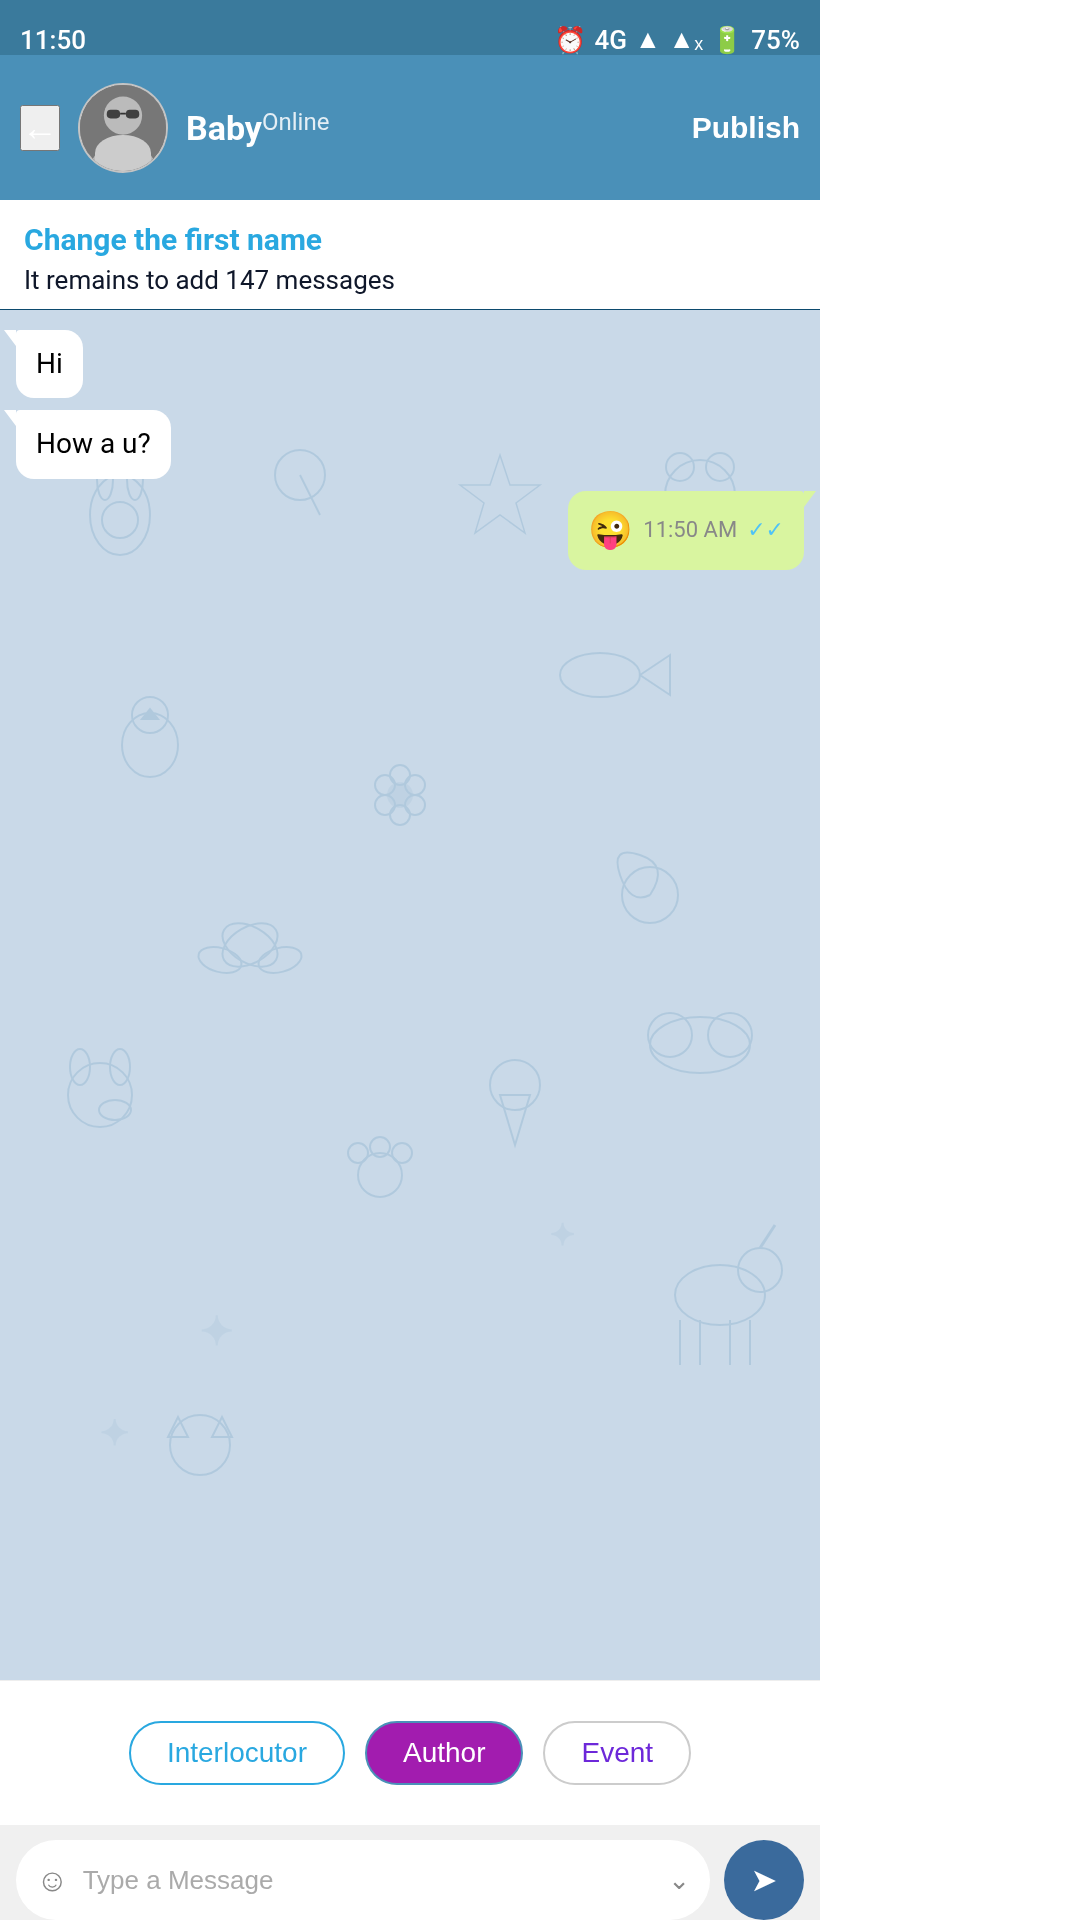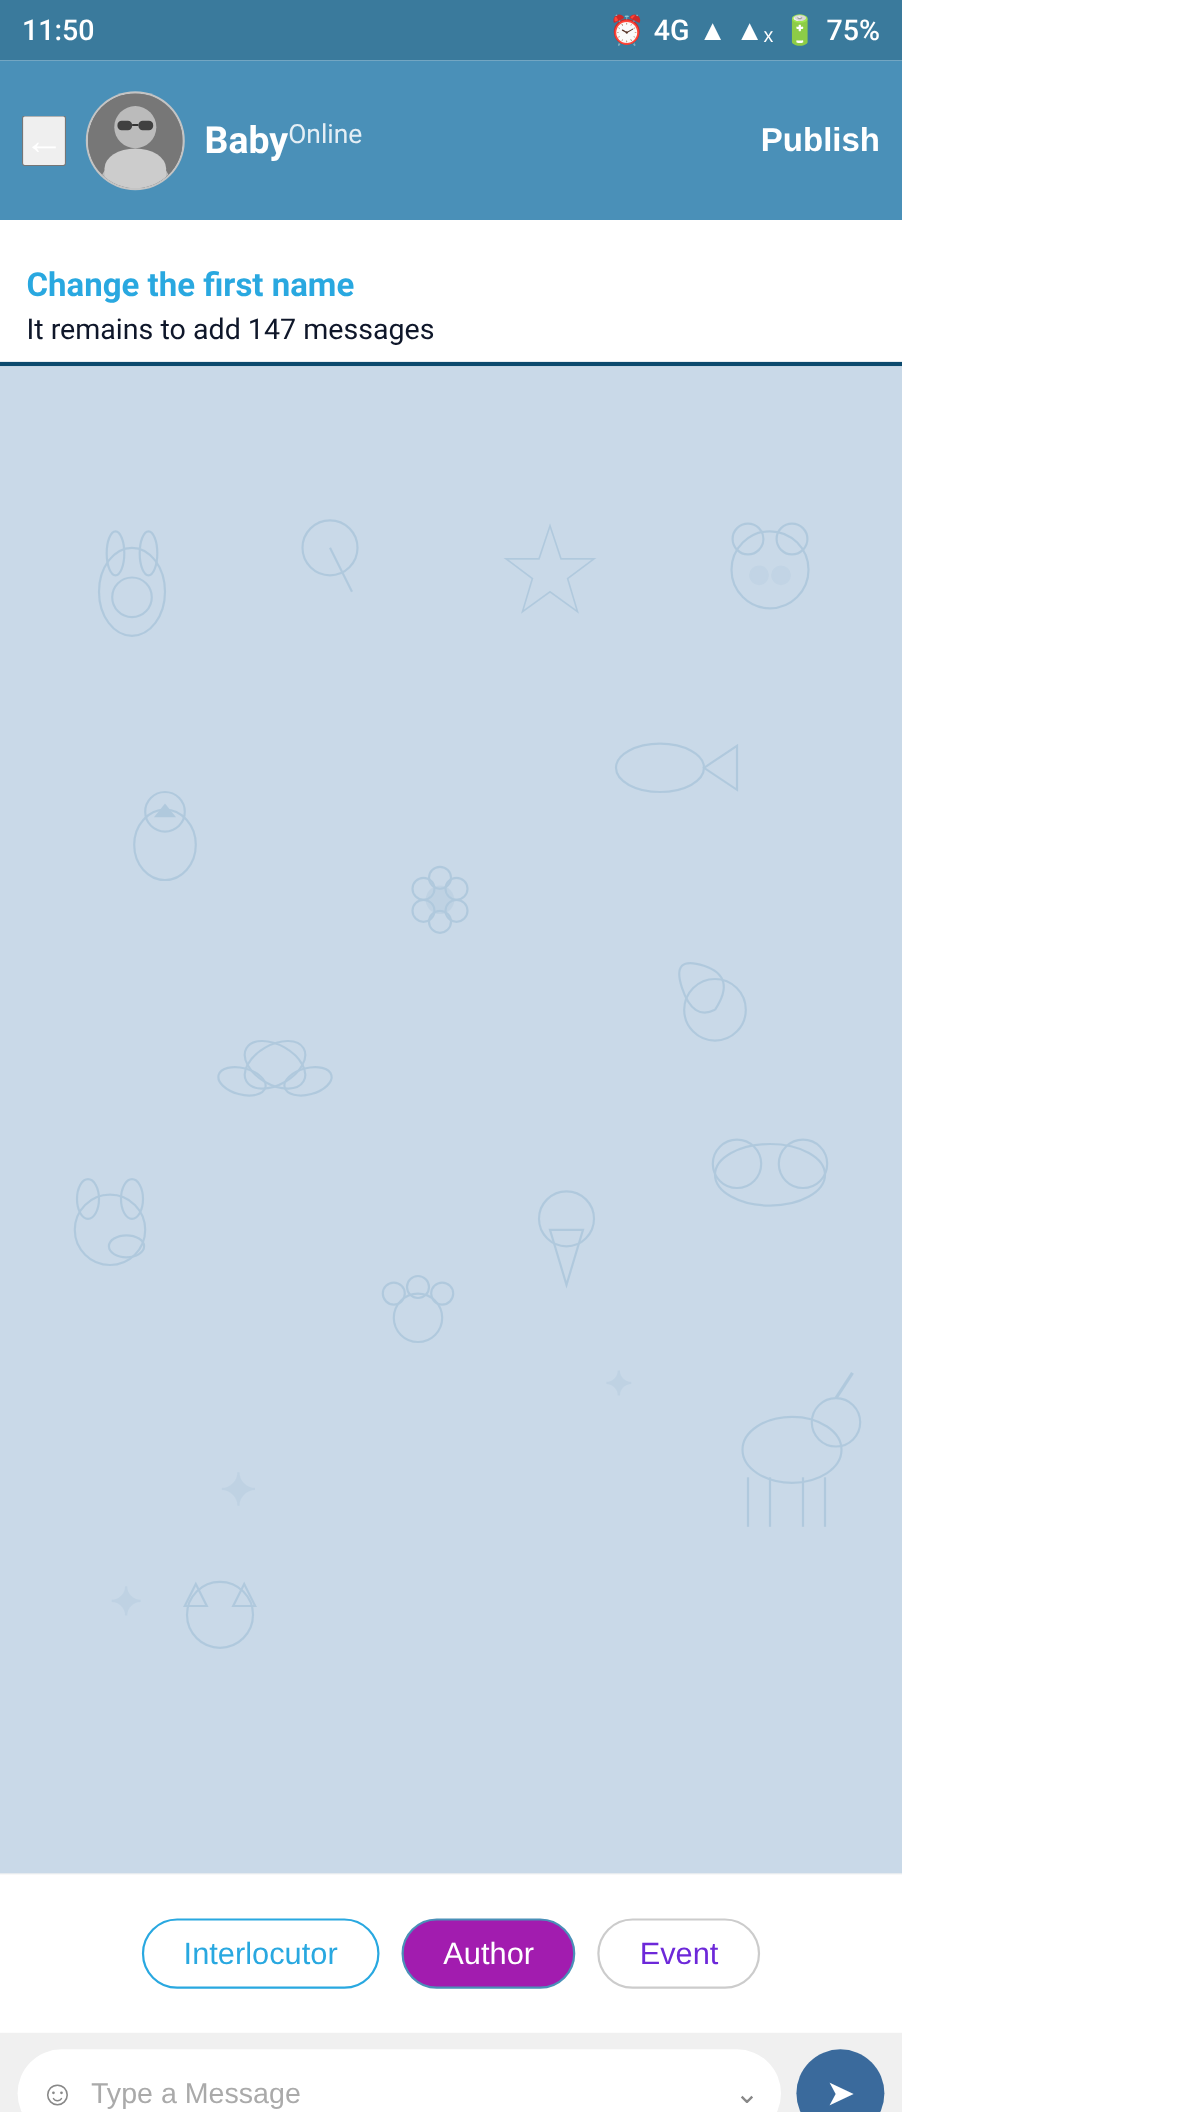--- a/index.html
+++ b/index.html
@@ -12,21 +12,21 @@
       overflow: hidden;
       background: #fff;
       position: relative;
     }
 
     
     .status-bar {
       background: #3a7a9c;
       height: 55px;
       display: flex;
-      align-items: center;
+      align-items: flex-end;
       justify-content: space-between;
       padding: 0 20px;
       color: white;
       font-size: 26px;
       font-weight: 500;
     }
 
     .status-right {
       display: flex;
       align-items: center;
@@ -125,22 +125,21 @@
       font-weight: bold;
       background: none;
       border: none;
       cursor: pointer;
     }
 
     
     .banner {
       background: white;
       padding: 22px 24px 14px;
-      border-bottom: 4px solid #0c4a6e;
-      margin-top: 20px;
+      border-bottom: 1px solid #0c4a6e;
     }
 
     .banner-title {
       color: #29a8e0;
       font-size: 30px;
       font-weight: bold;
       margin-bottom: 8px;
     }
 
     .banner-subtitle {
@@ -459,20 +458,36 @@
       <line x1="700" y1="925" x2="700" y2="970"></line>
       <line x1="730" y1="925" x2="730" y2="970"></line>
       <line x1="750" y1="925" x2="750" y2="970"></line>
 
       <circle cx="200" cy="1050" r="30"></circle>
       <polygon points="178,1022 188,1042 168,1042"></polygon>
       <polygon points="222,1022 232,1042 212,1042"></polygon>
     </svg>
   </div>
 
+  <div class="messages-container">
+
+    <div class="message-bubble message-incoming tail-left">
+      <span>Hi</span>
+    </div>
+
+    <div class="message-bubble message-incoming tail-left">
+      <span>How a u?</span>
+    </div>
+
+    <div class="message-bubble message-outgoing tail-right">
+      <span style="font-size:36px;">😜</span>
+      <span class="message-time">11:50 AM</span>
+      <span class="message-ticks">✓✓</span>
+    </div>
+  </div>
 </div>
 
 <div class="role-selector">
   <button class="role-btn role-btn-inactive">Interlocutor</button>
   <button class="role-btn role-btn-active">Author</button>
   <button class="role-btn role-btn-gray">Event</button>
 </div>
 
 <div class="input-area">
   <div class="input-wrapper">

